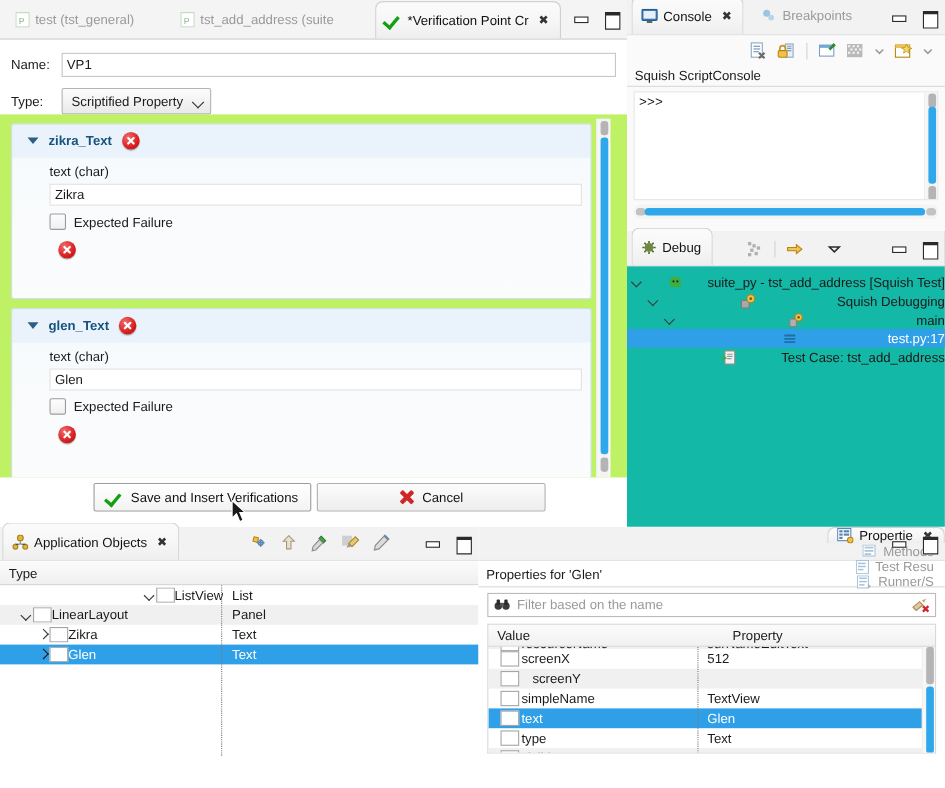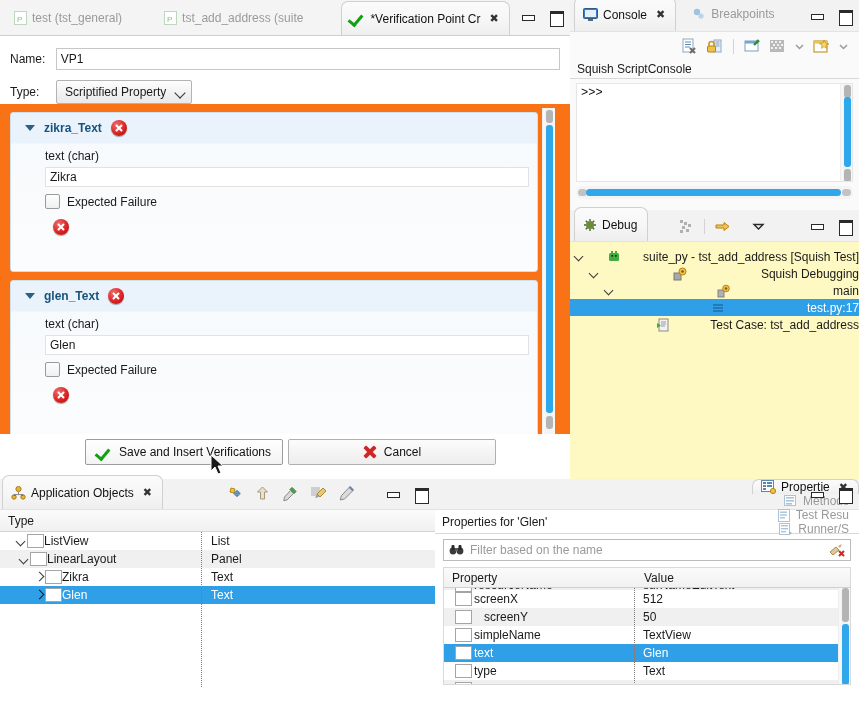--- a/index.html
+++ b/index.html
@@ -80,21 +80,21 @@
   }
   .chev { width: 9px; height: 9px; position: relative; margin-left: 10px; }
   .chev::after {
     content:""; position:absolute; left:0; top:1px;
     width:7px; height:7px; border-right:1.6px solid #333; border-bottom:1.6px solid #333;
     transform: rotate(45deg);
   }
 
   #formarea {
     position: absolute; left: 0; top: 104px; width: 570px; height: 330px;
-    background: #f97316; overflow: hidden;
+    background: #bef264; overflow: hidden;
   }
   .vpsection {
     position: absolute; left: 10px; width: 528px;
     border: 1px solid #cfe0ec;
     border-radius: 3px;
     background: linear-gradient(to bottom, #eaf3fb 0px, #eaf3fb 30px, #f7fafc 31px, #fbfcfd 100%);
   }
   .vphead { height: 30px; display: flex; align-items: center; gap: 9px; padding-left: 14px; }
   .twisty { width: 10px; height: 10px; position: relative; cursor: default; }
   .twisty::after {
@@ -184,21 +184,21 @@
     font-family: "Liberation Mono", monospace; font-size: 12px;
     padding: 2px 4px; color:#111; overflow: hidden;
   }
   .hscroll {
     position: absolute; height: 13px; background:#f4f4f4; border-radius: 6px;
   }
   .hscroll .hthumb { position:absolute; top:3px; height:7px; background:#2fa8eb; border-radius:4px; }
   .hscroll .hcap { position:absolute; top:3px; width:9px; height:7px; background:#c2c2c2; border-radius:4px; }
 
   
-  #debug { left: 570px; top: 210px; width: 289px; height: 269px; background:#fef9c3; }
+  #debug { left: 570px; top: 210px; width: 289px; height: 269px; background:#14b8a6; }
   #debug .tabbar { height: 32px; background: #f2f2f2; border-bottom: 1px solid #e3e3e3; }
   .treerow {
     height: 17px; display: flex; align-items: center; gap: 3px;
     font-size: 12px; white-space: nowrap; cursor: default; padding-left: 4px; justify-content: space-between;
   }
   .treerow.sel { background: #2fa0e8; color: #fff; }
   .arrw { width: 11px; height: 11px; position: relative; flex:0 0 auto; }
   .arrw.down::after {
     content:""; position:absolute; left:1px; top:2px;
     width:6px; height:6px; border-right:1.7px solid #3a3a3a; border-bottom:1.7px solid #3a3a3a;
@@ -624,21 +624,21 @@
       </div>
     </div>
 
     <div style="position:relative;">
       <div class="gridhead">
         <div class="c" style="flex:1;">Type</div>
       </div>
       <div class="vline" style="left:201px; top:22px; height:155px;"></div>
 
       <div class="gridrow">
-        <div class="gcell" style="width:203px; display:flex; align-items:center; padding-left:16px;">
+        <div class="gcell" style="width:203px; display:flex; align-items:center; padding-left:4px;justify-content:flex-end;">
           <span class="arrw down"></span>
           <span class="objbox"></span>
           <span>ListView</span>
         </div>
         <div class="gcell" style="flex:1; padding-left:8px;">List</div>
       </div>
 
       <div class="gridrow alt">
         <div class="gcell" style="width:203px; display:flex; align-items:center; padding-left:19px;">
           <span class="arrw down"></span>
@@ -750,41 +750,40 @@
         <svg width="16" height="14" viewBox="0 0 16 14">
             <path d="M1 9l6-5 3 3-6 5z" fill="#e0c9a0" stroke="#a98a52"></path>
             <path d="M9 3l4-2-2 4z" fill="#c8a96f"></path>
             <path d="M10 8l5 5M15 8l-5 5" stroke="#cf2727" stroke-width="2"></path>
           </svg>
       </span>
     </div>
 
     <div style="position:relative;">
       <div class="pgridhead">
+        <div style="flex:1; padding-left:8px;">Value</div>
         <div style="width:192px; padding-left:8px;">Property</div>
-        <div style="flex:1; padding-left:8px;">Value</div>
       </div>
 
       <div style="position:relative; margin:0 8px; border:1px solid #d9d9d9; border-top:none; height:97px; overflow:hidden;">
         <div class="vline" style="left:190px; top:0; height:97px;"></div>
 
         <div class="prow alt" style="height:10px; margin-top:-8px;">
           <span class="pcb"></span>
           <span style="width:162px; padding-left:2px;">resourceName</span>
           <span style="flex:1; padding-left:9px;">surNameEditText</span>
         </div>
         <div class="prow">
           <span class="pcb"></span>
           <span style="width:162px; padding-left:2px;">screenX</span>
           <span style="flex:1; padding-left:9px;">512</span>
         </div>
         <div class="prow alt">
           <span class="pcb"></span>
           <span style="width:162px; padding-left:12px;">screenY</span>
-          <span style="flex:1; padding-left:9px;">50</span>
         </div>
         <div class="prow">
           <span class="pcb"></span>
           <span style="width:162px; padding-left:2px;">simpleName</span>
           <span style="flex:1; padding-left:9px;">TextView</span>
         </div>
         <div class="prow sel">
           <span class="pcb"></span>
           <span style="width:162px; padding-left:2px;">text</span>
           <span style="flex:1; padding-left:9px;">Glen</span>

